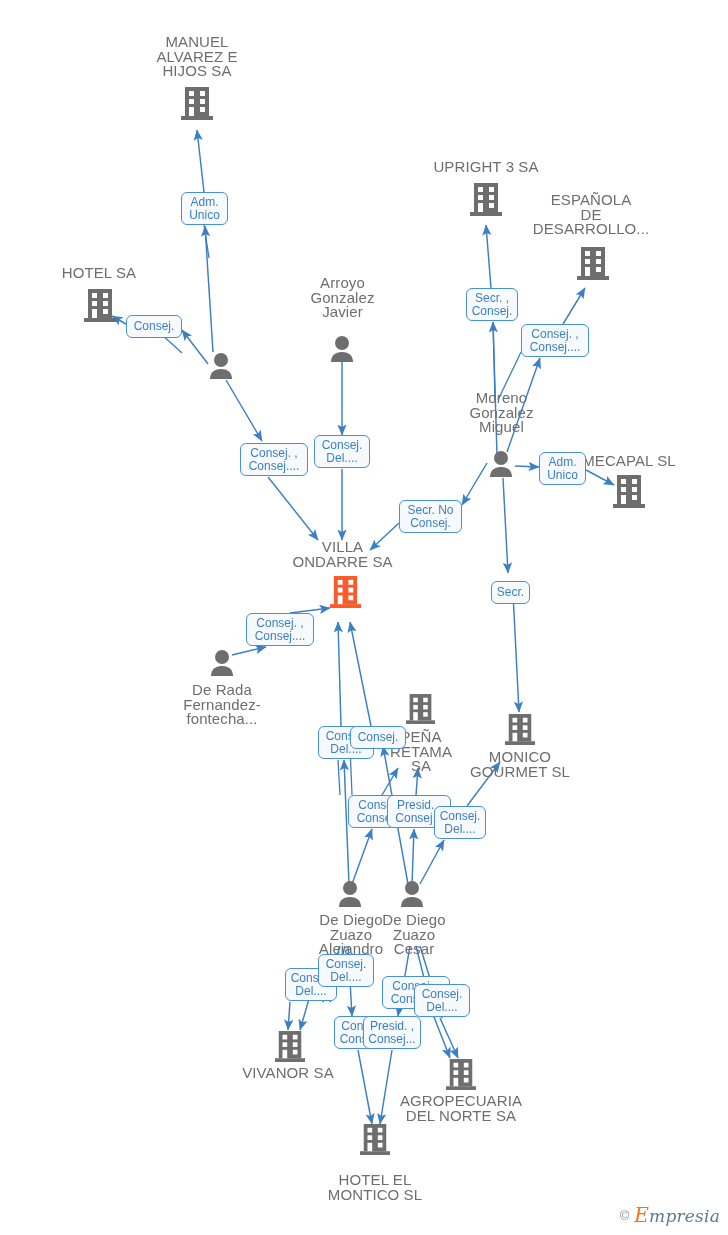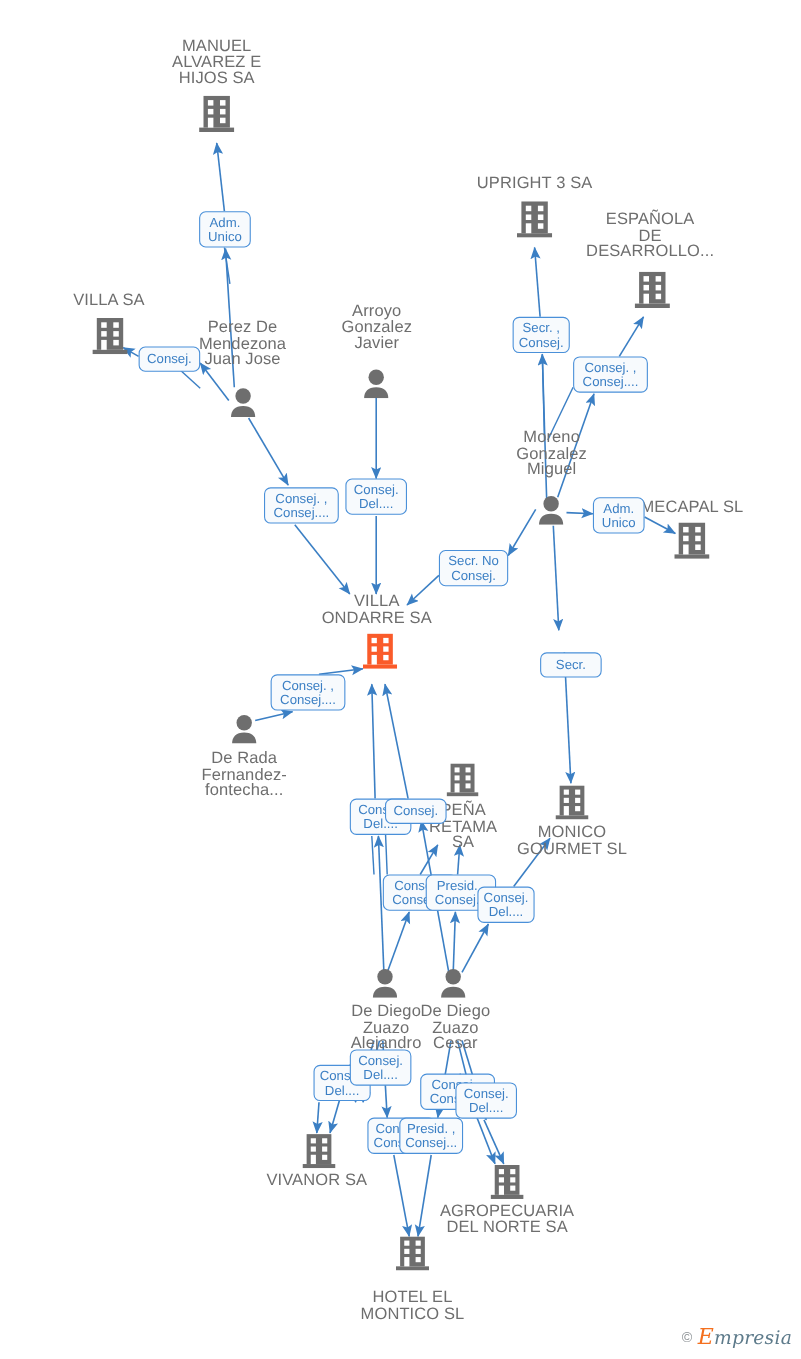--- a/index.html
+++ b/index.html
@@ -384,37 +384,34 @@
       </svg>
   </div>
 
   <div class="node company" style="left:137px;top:35px;width:120px;">MANUEL
 ALVAREZ E
 HIJOS SA</div>
   <div class="node company" style="left:426px;top:160px;width:120px;">UPRIGHT 3 SA</div>
   <div class="node company" style="left:531px;top:193px;width:120px;">ESPAÑOLA
 DE
 DESARROLLO...</div>
-  <div class="node company" style="left:44px;top:266px;width:110px;">VILLA SA</div>
+  <div class="node company" style="left:44px;top:266px;width:110px;">HOTEL SA</div>
   <div class="node company" style="left:574px;top:454px;width:110px;">MECAPAL SL</div>
   <div class="node company" style="left:285px;top:540px;width:115px;">VILLA
 ONDARRE SA</div>
   <div class="node company" style="left:381px;top:730px;width:80px;">PEÑA
 RETAMA SA</div>
   <div class="node company" style="left:464px;top:750px;width:112px;">MONICO
 GOURMET SL</div>
   <div class="node company" style="left:238px;top:1066px;width:100px;">VIVANOR SA</div>
   <div class="node company" style="left:396px;top:1094px;width:130px;">AGROPECUARIA
 DEL NORTE SA</div>
   <div class="node company" style="left:325px;top:1173px;width:100px;">HOTEL EL
 MONTICO SL</div>
 
-  <div class="node person" style="left:174px;top:291px;width:93px;">Perez De
-Mendezona
-Juan Jose</div>
   <div class="node person" style="left:300px;top:276px;width:85px;">Arroyo
 Gonzalez
 Javier</div>
   <div class="node person" style="left:459px;top:391px;width:85px;">Moreno
 Gonzalez
 Miguel</div>
   <div class="node person" style="left:168px;top:683px;width:108px;text-align:center;">De Rada
 Fernandez-
 fontecha...</div>
   <div class="node person" style="left:312px;top:913px;width:78px;">De Diego
@@ -432,21 +429,21 @@
   <div class="chip" style="left:521px;top:324px;width:68px;">Consej. ,
 Consej....</div>
   <div class="chip" style="left:240px;top:443px;width:68px;">Consej. ,
 Consej....</div>
   <div class="chip" style="left:314px;top:435px;width:56px;">Consej.
 Del....</div>
   <div class="chip" style="left:399px;top:500px;width:63px;">Secr. No
 Consej.</div>
   <div class="chip" style="left:539px;top:452px;width:47px;">Adm.
 Unico</div>
-  <div class="chip one-line" style="left:491px;top:593px;width:56px;">Secr.</div>
+  <div class="chip one-line" style="left:491px;top:581px;width:39px;">Secr.</div>
   <div class="chip" style="left:246px;top:613px;width:68px;">Consej. ,
 Consej....</div>
   <div class="chip" style="left:318px;top:726px;width:56px;">Consej.
 Del....</div>
   <div class="chip one-line" style="left:350px;top:726px;width:56px;">Consej.</div>
   <div class="chip" style="left:348px;top:795px;width:68px;">Consej. ,
 Consej....</div>
   <div class="chip" style="left:387px;top:795px;width:64px;">Presid. ,
 Consej...</div>
   <div class="chip" style="left:434px;top:806px;width:52px;">Consej.

